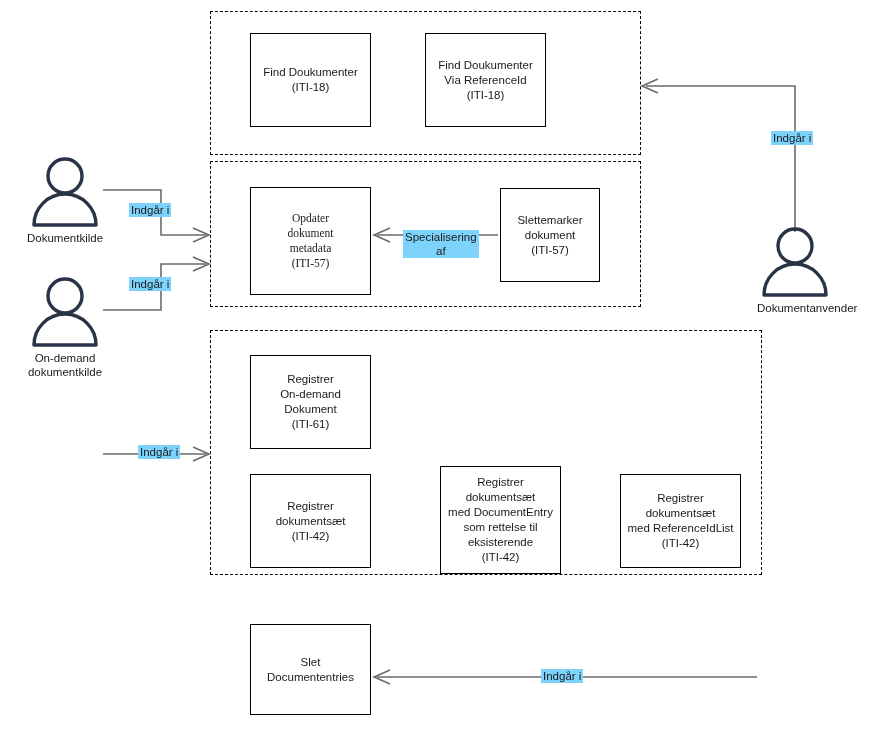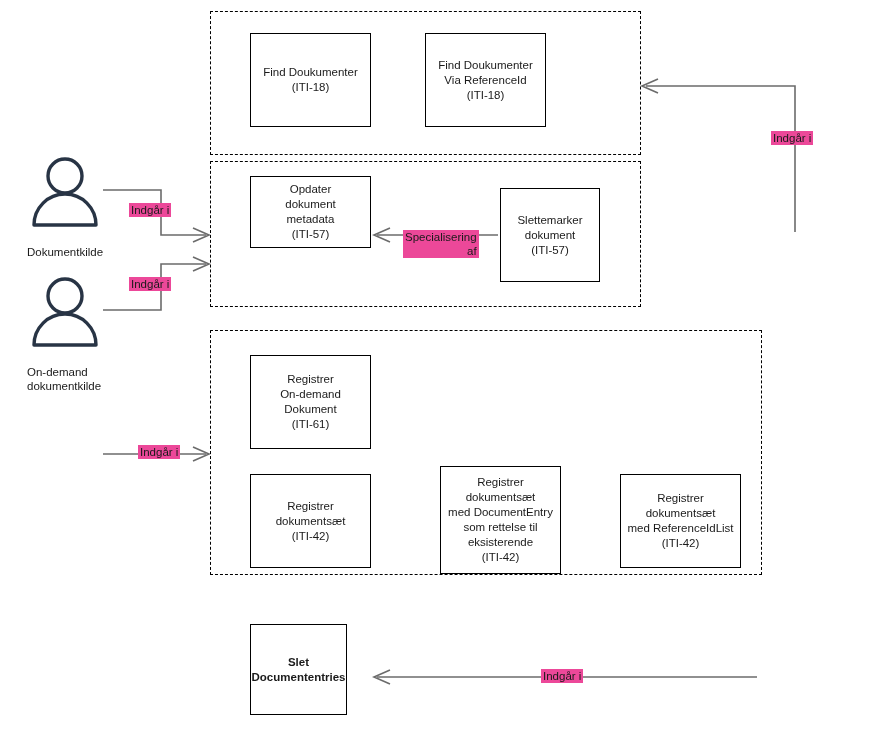--- a/index.html
+++ b/index.html
@@ -56,35 +56,35 @@
     width: 76px;
     text-align: center;
   }
   .actor .glyph {
     display: block;
     width: 76px;
     height: 74px;
   }
   .actor .caption {
     display: block;
-    margin-top: 16px;
+    margin-top: 2px;
     font-size: 11.5px;
     line-height: 14px;
     color: #1a1a1a;
     white-space: pre-line;
-    text-align: left;
+    text-align: center;
   }
   
   .edge-label {
     position: absolute;
     font-size: 11.5px;
     line-height: 14px;
     color: #1a1a1a;
-    background: #ec4899;
-    text-align: right;
+    background: #7dd3fc;
+    text-align: center;
     white-space: pre-line;
     padding: 0 2px;
   }
 </style>
 </head>
 <body>
 
 <div id="canvas">
 
   <svg id="edges" viewBox="0 0 869 750" width="869" height="750" xmlns="http://www.w3.org/2000/svg">
@@ -115,21 +115,21 @@
 
   <div class="group" style="left: 210px; top: 11px; width: 431px; height: 144px;"></div>
   <div class="group" style="left: 210px; top: 161px; width: 431px; height: 146px;"></div>
   <div class="group" style="left: 210px; top: 330px; width: 552px; height: 245px;"></div>
 
   <div class="usecase" style="left: 250px; top: 33px; width: 121px; height: 94px;">Find Doukumenter
 (ITI-18)</div>
   <div class="usecase" style="left: 425px; top: 33px; width: 121px; height: 94px;">Find Doukumenter
 Via ReferenceId
 (ITI-18)</div>
-  <div class="usecase" style="left: 250px; top: 176px; width: 121px; height: 72px;">Opdater
+  <div class="usecase" style="left: 250px; top: 187px; width: 121px; height: 108px; font-family: Liberation Serif, serif;">Opdater
 dokument
 metadata
 (ITI-57)</div>
   <div class="usecase" style="left: 500px; top: 188px; width: 100px; height: 94px;">Slettemarker
 dokument
 (ITI-57)</div>
   <div class="usecase" style="left: 250px; top: 355px; width: 121px; height: 94px;">Registrer
 On-demand
 Dokument
 (ITI-61)</div>
@@ -139,21 +139,21 @@
   <div class="usecase" style="left: 440px; top: 466px; width: 121px; height: 108px;">Registrer
 dokumentsæt
 med DocumentEntry
 som rettelse til
 eksisterende
 (ITI-42)</div>
   <div class="usecase" style="left: 620px; top: 474px; width: 121px; height: 94px;">Registrer
 dokumentsæt
 med ReferenceIdList
 (ITI-42)</div>
-  <div class="usecase" style="left: 250px; top: 624px; width: 97px; height: 91px; font-weight: bold;">Slet
+  <div class="usecase" style="left: 250px; top: 624px; width: 121px; height: 91px;">Slet
 Documententries</div>
 
   <div class="actor" style="left: 27px; top: 155px;">
     <span class="glyph">
       <svg viewBox="0 0 76 74" width="76" height="74" xmlns="http://www.w3.org/2000/svg">
         <circle cx="38" cy="21" r="17" fill="none" stroke="#283445" stroke-width="3.4"></circle>
         <path d="M 7 70 A 31 31 0 0 1 69 70 Z" fill="none" stroke="#283445" stroke-width="3.4" stroke-linejoin="round"></path>
       </svg>
     </span>
     <span class="caption">Dokumentkilde</span>
@@ -164,20 +164,29 @@
       <svg viewBox="0 0 76 74" width="76" height="74" xmlns="http://www.w3.org/2000/svg">
         <circle cx="38" cy="21" r="17" fill="none" stroke="#283445" stroke-width="3.4"></circle>
         <path d="M 7 70 A 31 31 0 0 1 69 70 Z" fill="none" stroke="#283445" stroke-width="3.4" stroke-linejoin="round"></path>
       </svg>
     </span>
     <span class="caption">On-demand
 dokumentkilde</span>
   </div>
 
 
+  <div class="actor" style="left: 757px; top: 225px;">
+    <span class="glyph">
+      <svg viewBox="0 0 76 74" width="76" height="74" xmlns="http://www.w3.org/2000/svg">
+        <circle cx="38" cy="21" r="17" fill="none" stroke="#283445" stroke-width="3.4"></circle>
+        <path d="M 7 70 A 31 31 0 0 1 69 70 Z" fill="none" stroke="#283445" stroke-width="3.4" stroke-linejoin="round"></path>
+      </svg>
+    </span>
+    <span class="caption">Dokumentanvender</span>
+  </div>
 
 
   <div class="edge-label" style="left: 129px; top: 203px;">Indgår i</div>
   <div class="edge-label" style="left: 129px; top: 277px;">Indgår i</div>
   <div class="edge-label" style="left: 138px; top: 445px;">Indgår i</div>
   <div class="edge-label" style="left: 403px; top: 218px; margin-top: 12px;">Specialisering
 af</div>
   <div class="edge-label" style="left: 771px; top: 131px;">Indgår i</div>
   <div class="edge-label" style="left: 541px; top: 669px;">Indgår i</div>
 

